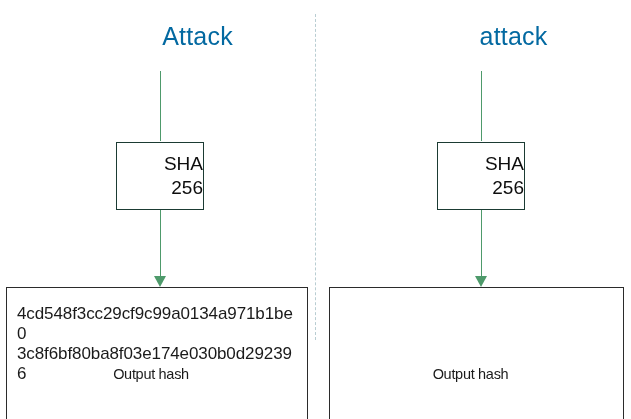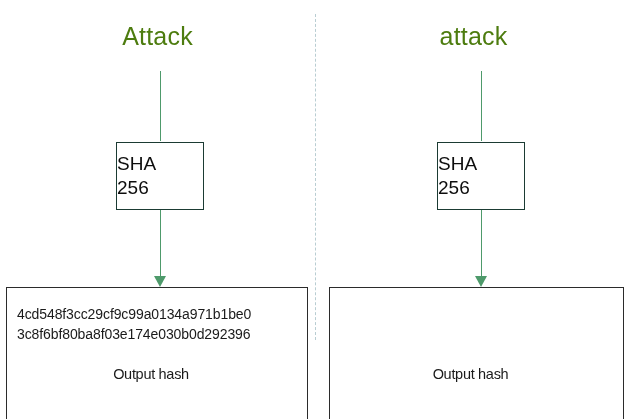--- a/index.html
+++ b/index.html
@@ -30,24 +30,25 @@
   }
 
   
   .heading {
     position: absolute;
     top: 20px;
     width: 315px;
     text-align: center;
     font-size: 25px;
     line-height: 32px;
-    color: #4d7c0f;
+    color: #0369a1;
     font-weight: 400;
     letter-spacing: 0.2px;
     white-space: nowrap;
+    padding-left: 40px;
   }
   .heading.left  { left: 0px; }
   .heading.right { left: 316px; }
 
   
   .arrow {
     position: absolute;
     width: 13px;
   }
   .arrow .shaft {
@@ -79,21 +80,21 @@
 
   
   .sha-box {
     position: absolute;
     width: 88px;
     height: 68px;
     border: 1px solid #1b3b33;
     background: #ffffff;
     display: flex;
     flex-direction: column;
-    align-items: flex-start;
+    align-items: flex-end;
     justify-content: center;
     font-size: 19px;
     line-height: 24px;
     color: #0d0d0d;
     box-sizing: border-box;
   }
   .sha-box.left  { left: 116px; top: 142px; }
   .sha-box.right { left: 437px; top: 142px; }
   .sha-box span { display: block; }
 
@@ -107,21 +108,21 @@
     box-sizing: border-box;
   }
   .out-box.left  { left: 6px;   width: 302px; }
   .out-box.right { left: 329px; width: 295px; }
 
   .hash-text {
     position: absolute;
     top: 16px;
     left: 10px;
     right: 8px;
-    font-size: 14px;
+    font-size: 17px;
     line-height: 20px;
     color: #1a1a1a;
     letter-spacing: -0.1px;
     word-break: break-all;
     font-weight: 400;
   }
   .out-box.right .hash-text { left: 11px; }
 
   .hash-caption {
     position: absolute;

